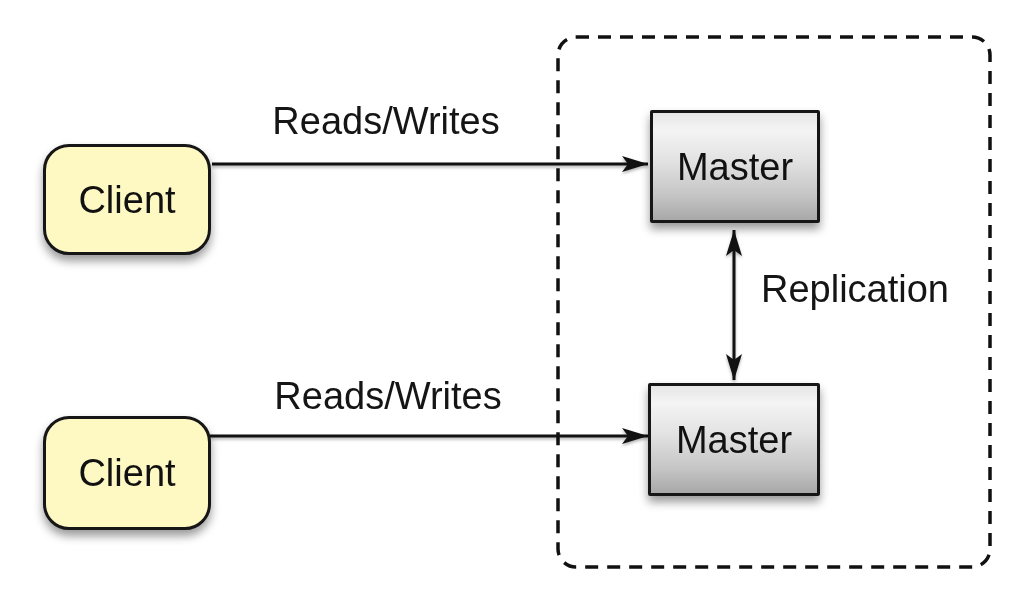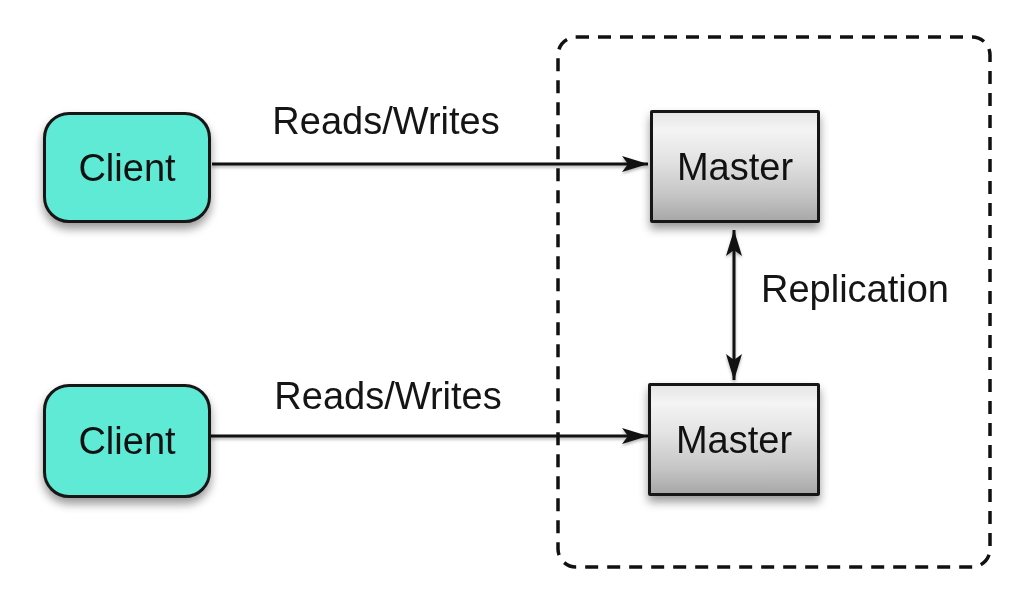--- a/index.html
+++ b/index.html
@@ -39,22 +39,23 @@
     display: flex;
     align-items: center;
     justify-content: center;
     border: 3px solid #161616;
     box-sizing: border-box;
     font-size: 38px;
     line-height: 1;
     box-shadow: 0 6px 10px rgba(0,0,0,0.40);
   }
   .node.client {
-    background: #5eead4;
+    background: #fef9c3;
     border-radius: 26px;
+    margin-top: 32px;
   }
   .node.master {
     background: linear-gradient(to bottom,
       #e6e6e6 0%, #f4f4f4 16%, #e2e2e2 45%, #c4c4c4 78%, #a8a8a8 100%);
     border-radius: 2px;
   }
   .edge-label {
     position: absolute;
     font-size: 38px;
     line-height: 1.15;

